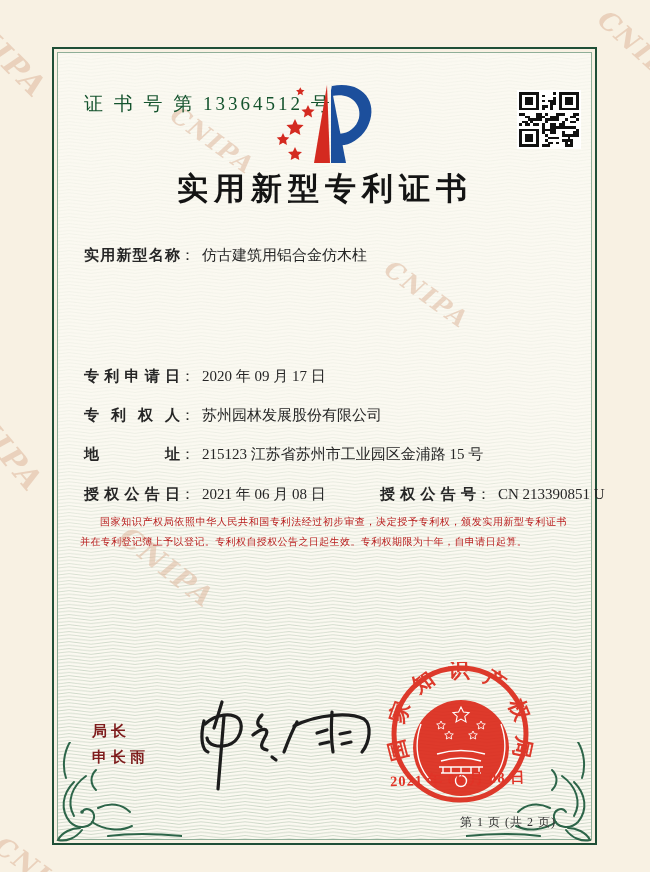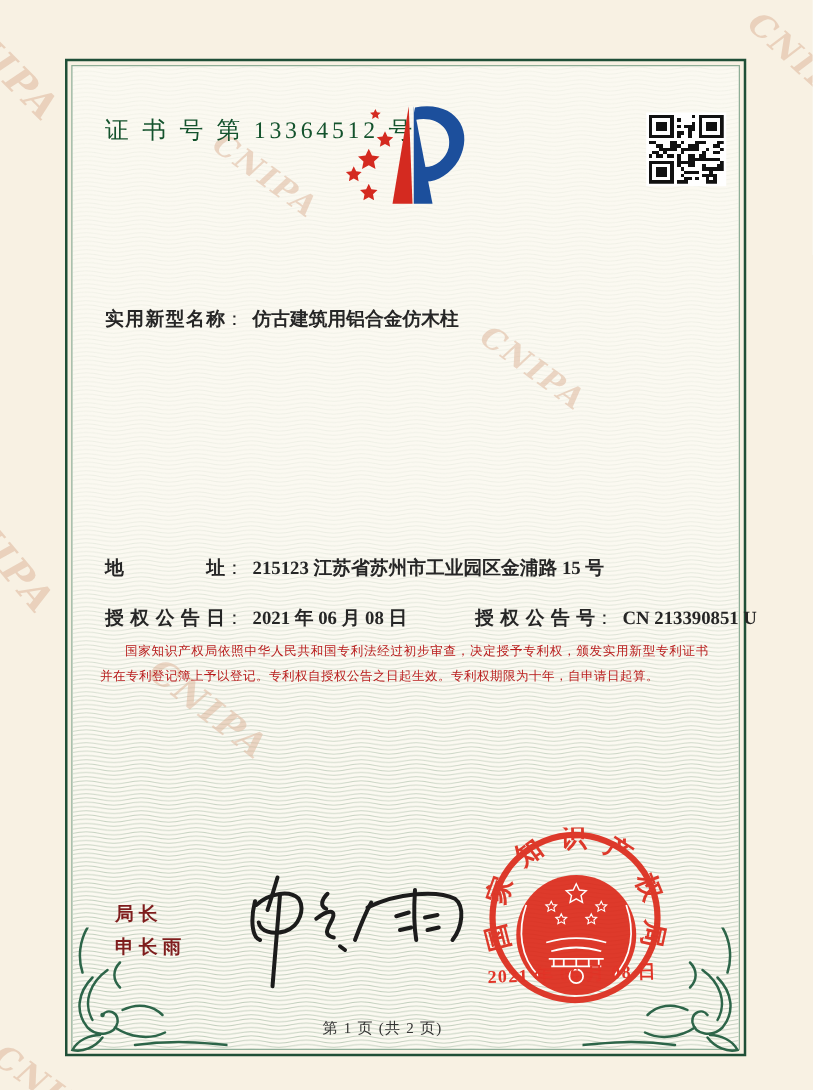--- a/index.html
+++ b/index.html
@@ -42,35 +42,35 @@
   }
   .field-row{
     position:absolute;left:84px;width:500px;
     font-size:15px;color:#262626;white-space:nowrap;
   }
   .flabel{
     display:inline-block;width:96px;
     text-align:justify;text-align-last:justify;
     font-weight:700;
   }
-  .fvalue{margin-left:7px;font-weight:bold;}
+  .fvalue{margin-left:7px;}
   .grant-col2{position:absolute;left:250px;top:0;white-space:nowrap;margin-left:46px;}
   .paras{
     position:absolute;left:80px;top:512px;width:487px;
     font-size:10px;line-height:19.5px;color:#b91c1c;
     text-align:justify;letter-spacing:0.4px;
   }
   .paras p{margin:0;text-indent:2em;}
   .director{
     position:absolute;left:92px;
     font-family:"Liberation Sans","DejaVu Sans",sans-serif;
     font-weight:bold;font-size:15px;color:#7f1d1d;letter-spacing:4px;
   }
   .footer{
-    position:absolute;left:56px;top:814px;width:500px;text-align:center;
+    position:absolute;left:56px;top:814px;width:500px;text-align:right;
     font-size:12px;color:#333;letter-spacing:1px;
   }
   .logo-svg{position:absolute;left:268px;top:72px;width:122px;height:97px;}
   .qr-svg{position:absolute;left:517px;top:90px;width:60px;height:55px;background:#fff;padding:2px;}
   .seal-svg{position:absolute;left:385px;top:662px;width:150px;height:150px;z-index:5;}
   .sig-svg{position:absolute;left:190px;top:690px;width:195px;height:110px;z-index:5;}
   .flourish{position:absolute;z-index:2;}
 </style>
 </head>
 <body>
@@ -279,23 +279,30 @@
           <rect x="18" y="19" width="1" height="1"></rect>
           <rect x="8" y="20" width="1" height="1"></rect>
           <rect x="9" y="20" width="1" height="1"></rect>
           <rect x="10" y="20" width="1" height="1"></rect>
           <rect x="16" y="20" width="1" height="1"></rect>
           <rect x="17" y="20" width="1" height="1"></rect>
           <rect x="18" y="20" width="1" height="1"></rect>
         </g>
     </svg>
 
+    <div class="title">实用新型专利证书</div>
 
     <div class="field-row" style="top:246px;">
       <span class="flabel">实用新型名称</span><span>：</span><span class="fvalue">仿古建筑用铝合金仿木柱</span>
+    </div>
+    <div class="field-row" style="top:367px;">
+      <span class="flabel">专利申请日</span><span>：</span><span class="fvalue">2020 年 09 月 17 日</span>
+    </div>
+    <div class="field-row" style="top:406px;">
+      <span class="flabel">专利权人</span><span>：</span><span class="fvalue">苏州园林发展股份有限公司</span>
     </div>
     <div class="field-row" style="top:445px;">
       <span class="flabel">地址</span><span>：</span><span class="fvalue">215123 江苏省苏州市工业园区金浦路 15 号</span>
     </div>
 
     <div class="field-row" style="top:485px;">
       <span class="flabel">授权公告日</span><span>：</span><span class="fvalue">2021 年 06 月 08 日</span>
       <span class="grant-col2">
         <span class="flabel">授权公告号</span><span>：</span><span class="fvalue">CN 213390851 U</span>
       </span>

